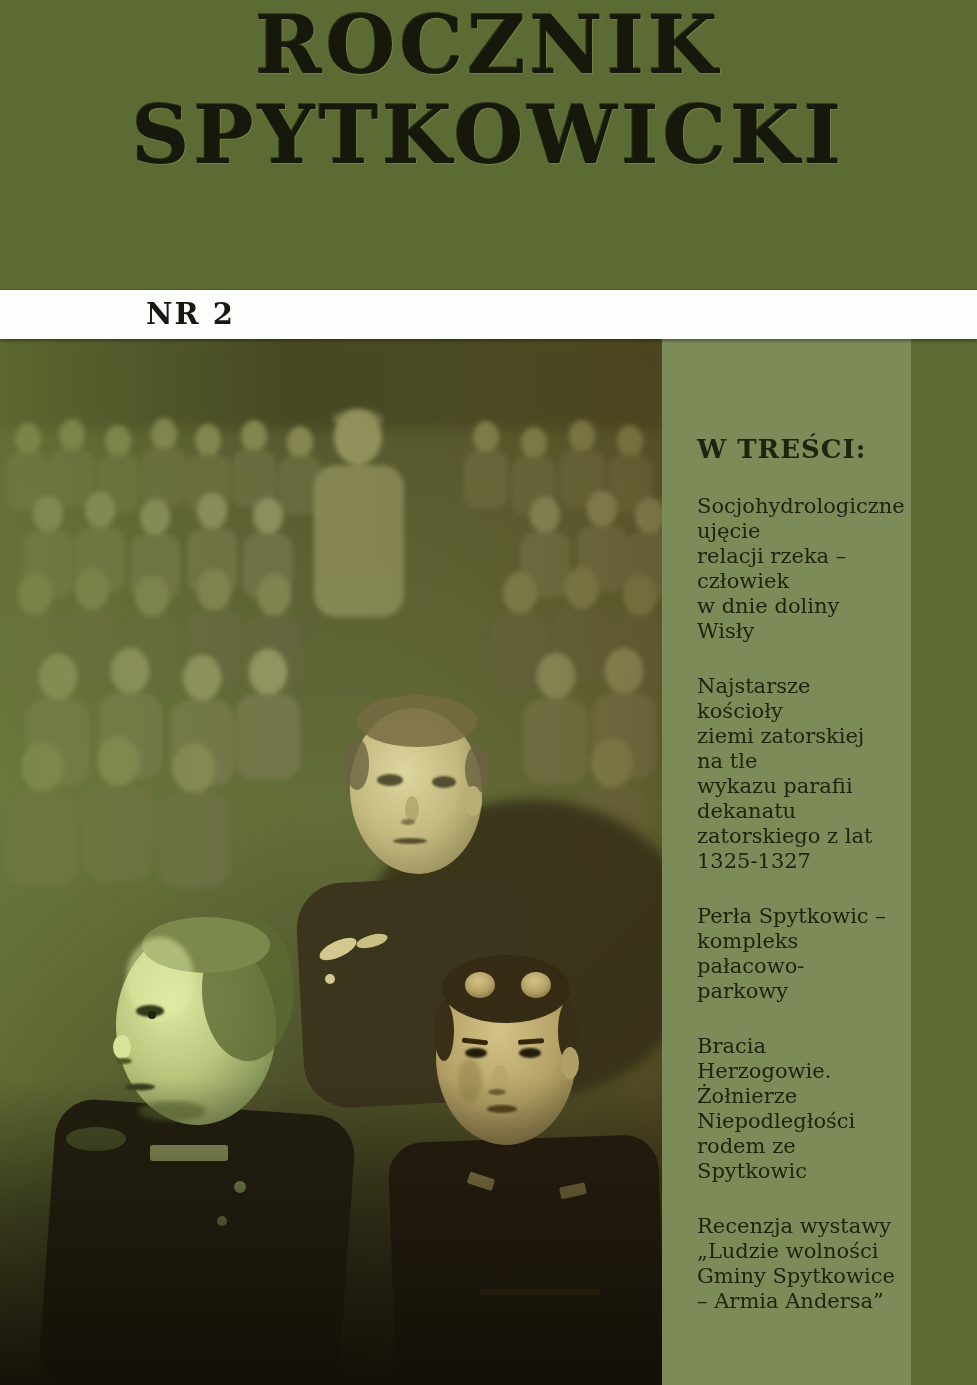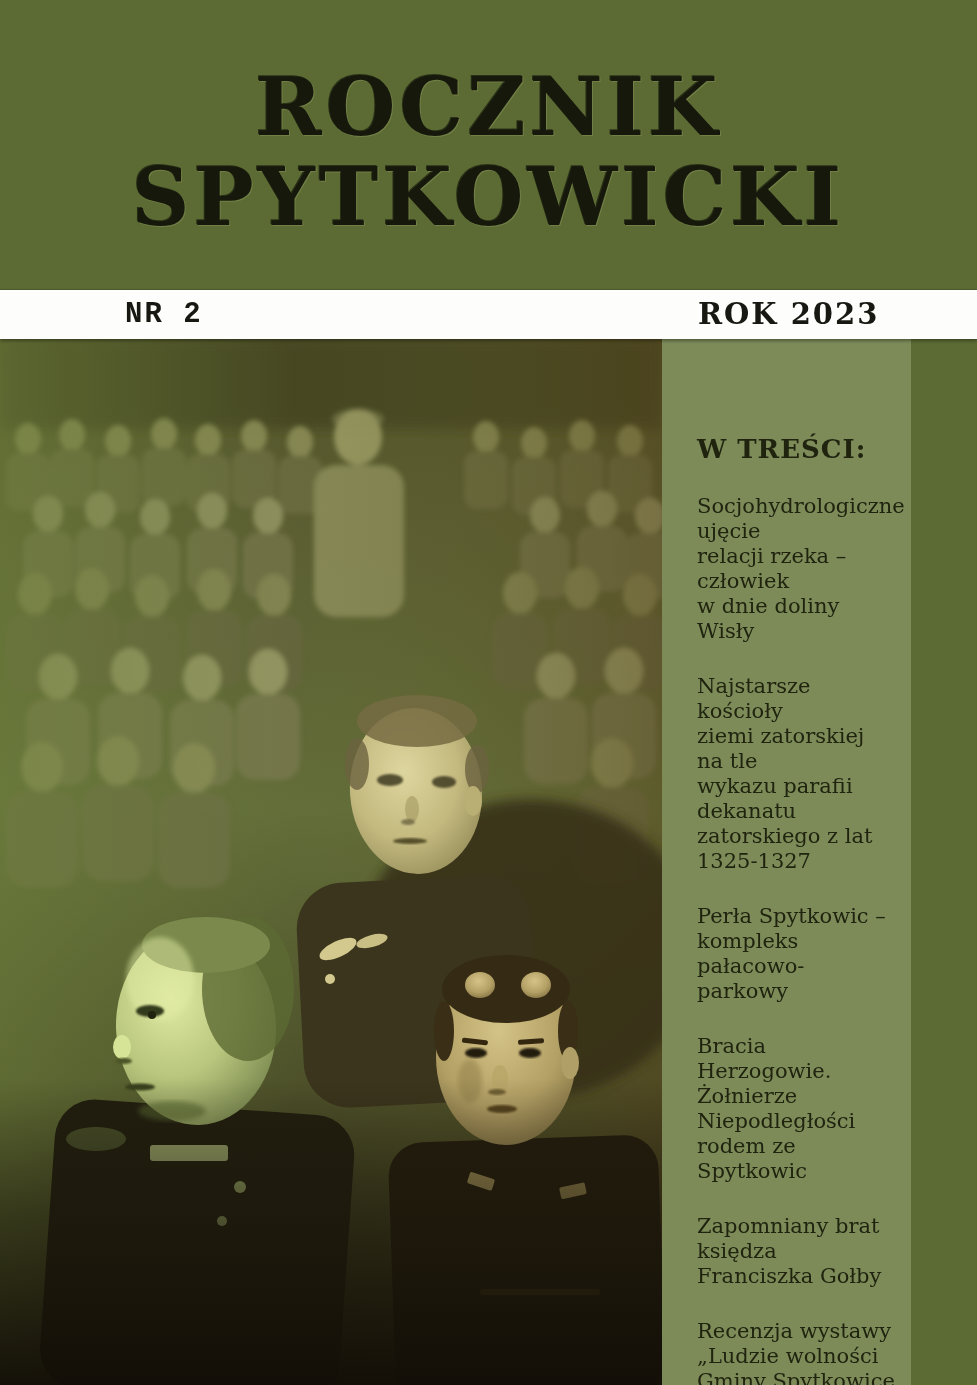--- a/index.html
+++ b/index.html
@@ -8,38 +8,38 @@
     --banner-white:#fdfdfb;
     --title-ink:#15180a;
     --toc-ink:#20240f;
   }
   *{box-sizing:border-box;}
   html,body{margin:0;padding:0;width:977px;height:1385px;}
   body{font-family:"DejaVu Serif","Liberation Serif",serif;background:#ffffff;}
   .cover{position:relative;width:977px;height:1385px;overflow:hidden;background:var(--header-green);}
 
   
-  .masthead{position:absolute;top:0;left:0;right:0;height:290px;text-align:center;padding-top:62px;}
+  .masthead{position:absolute;top:0;left:0;right:0;height:290px;text-align:center;}
   .title-line{
     font-size:80px;line-height:90px;font-weight:700;color:var(--title-ink);
     letter-spacing:4px;text-shadow:1px 1px 0 rgba(210,220,160,0.18), -1px -1px 0 rgba(0,0,0,0.55);
   }
 
   
   .banner{
     position:absolute;top:290px;left:0;width:977px;height:49px;
     background:var(--banner-white);z-index:5;
     box-shadow:0 2px 3px rgba(0,0,0,0.35), 0 -1px 0 rgba(0,0,0,0.15);
   }
   .banner span{
     position:absolute;top:0;line-height:49px;font-size:29px;font-weight:700;
     letter-spacing:2px;color:#181812;
     text-shadow:0.5px 0.5px 0 rgba(255,255,255,0.4);
   }
-  .banner .nr{left:125px;font-family:Liberation Mono, monospace;}
+  .banner .nr{left:146px;}
   .banner .rok{left:698px;}
 
   
   .photo{position:absolute;top:339px;left:0;width:662px;height:1046px;overflow:hidden;background:#4e4c27;}
   .photo svg{display:block;width:662px;height:1046px;}
 
   
   .sidebar{
     position:absolute;top:339px;left:662px;width:249px;height:1046px;
     background:var(--sidebar-green);color:var(--toc-ink);
@@ -57,21 +57,20 @@
 
 <div class="cover">
 
   <header class="masthead">
     <div class="title-line">ROCZNIK</div>
     <div class="title-line">SPYTKOWICKI</div>
   </header>
 
   <div class="banner">
     <span class="nr">NR 2</span>
-    <span class="rok">ROK 2023</span>
   </div>
 
   <div class="photo">
     <svg viewBox="0 0 662 1046" xmlns="http://www.w3.org/2000/svg">
       <defs>
         <linearGradient id="bgV" x1="0" y1="0" x2="0" y2="1">
           <stop offset="0" stop-color="#4c4a25"></stop>
           <stop offset="0.18" stop-color="#585830"></stop>
           <stop offset="0.45" stop-color="#616a39"></stop>
           <stop offset="0.72" stop-color="#474726"></stop>
@@ -289,22 +288,20 @@
 w dnie doliny Wisły</div>
     <div class="toc-item">Najstarsze kościoły
 ziemi zatorskiej na tle
 wykazu parafii dekanatu
 zatorskiego z lat 1325-1327</div>
     <div class="toc-item">Perła Spytkowic – kompleks
 pałacowo-parkowy</div>
     <div class="toc-item">Bracia Herzogowie.
 Żołnierze Niepodległości
 rodem ze Spytkowic</div>
-    <div class="toc-item">Zapomniany brat
-księdza Franciszka Gołby</div>
     <div class="toc-item">Recenzja wystawy
 „Ludzie wolności
 Gminy Spytkowice
 – Armia Andersa”</div>
 
   </aside>
 
 </div>
 
 </body></html>

